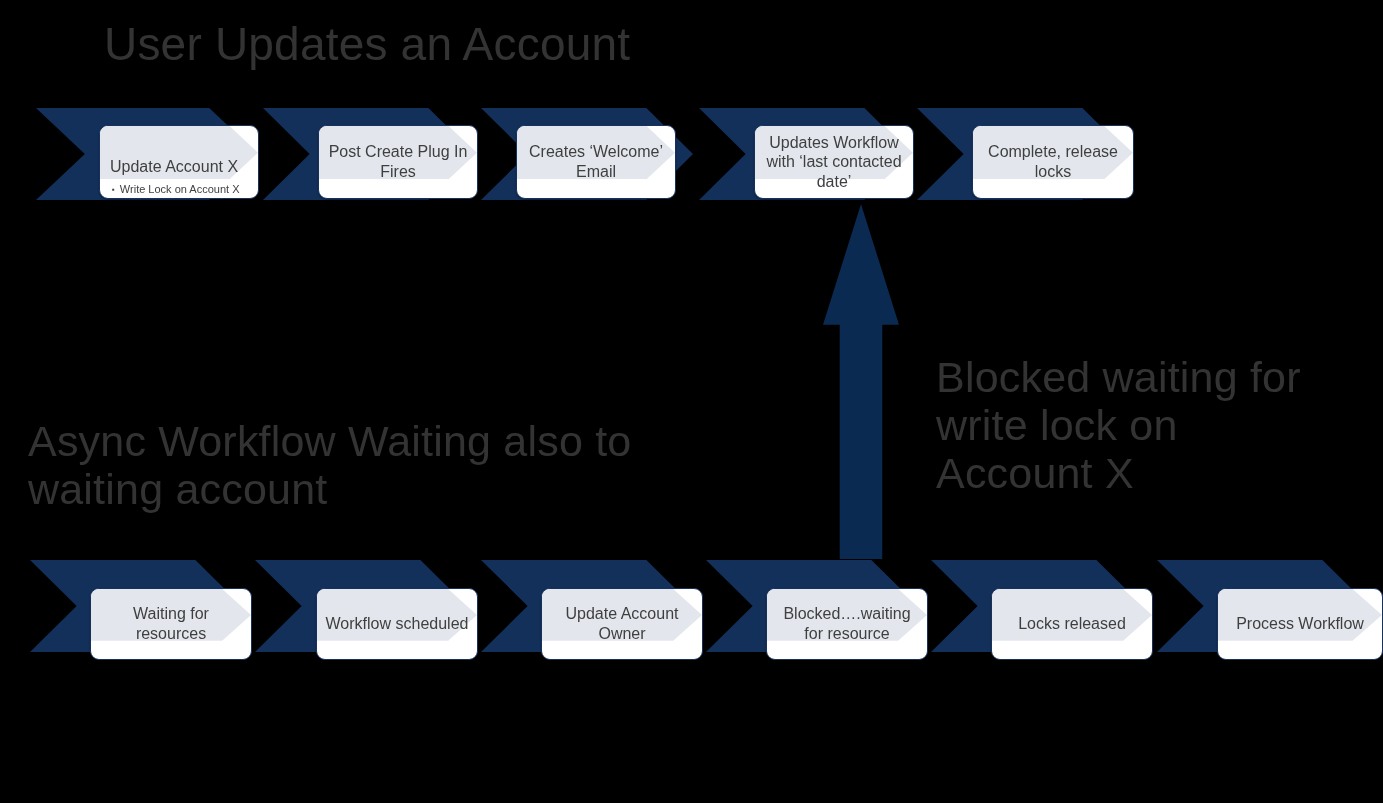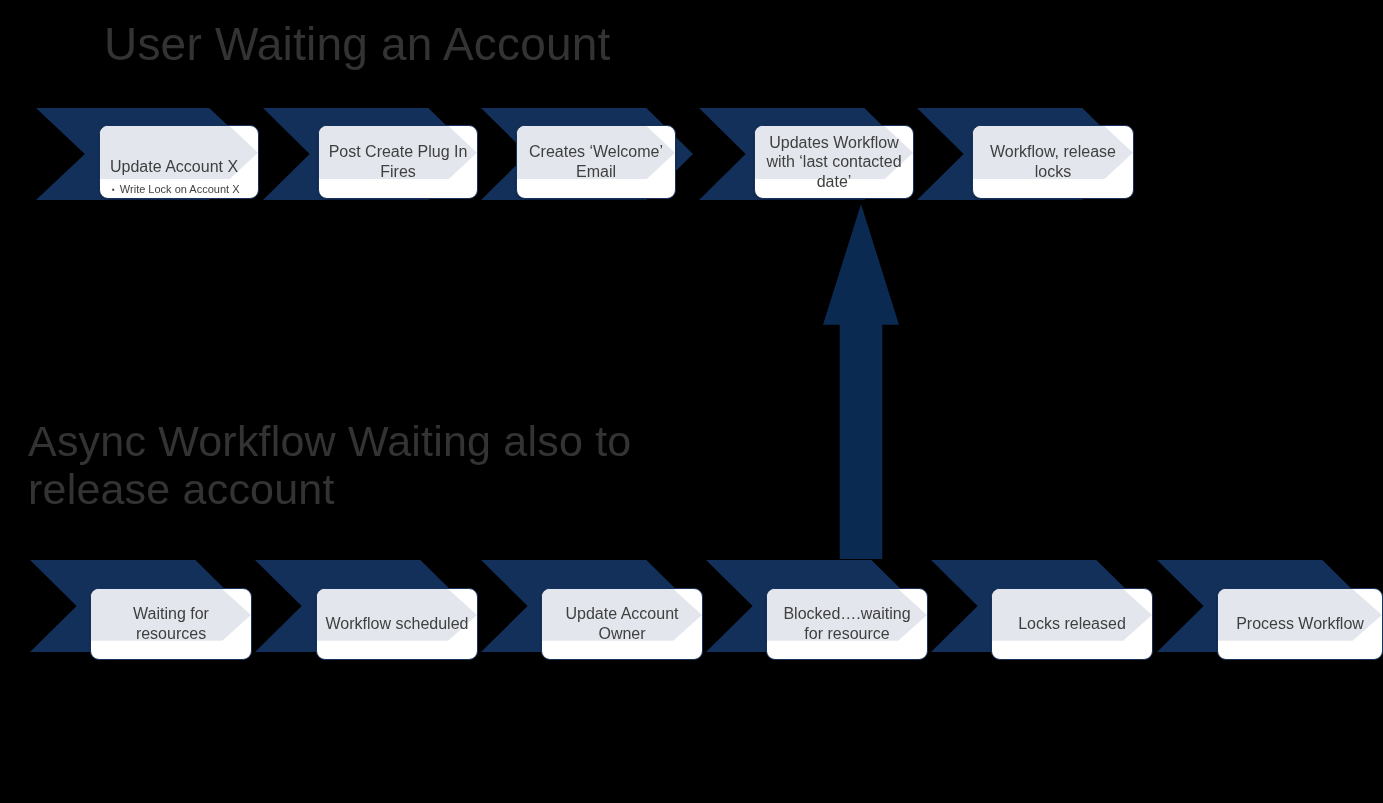--- a/index.html
+++ b/index.html
@@ -147,24 +147,25 @@
     background: #0b2a52;
     -webkit-clip-path: polygon(50% 0%, 100% 34%, 78% 34%, 78% 100%, 22% 100%, 22% 34%, 0% 34%);
     clip-path: polygon(50% 0%, 100% 34%, 78% 34%, 78% 100%, 22% 100%, 22% 34%, 0% 34%);
   }
 </style>
 </head>
 <body>
 
 <div id="canvas">
 
-  <div class="heading" id="title-main">User Waiting an Account</div>
-
-  <div class="heading" id="label-async">Async Workflow Waiting also to release account</div>
-
+  <div class="heading" id="title-main">User Updates an Account</div>
+
+  <div class="heading" id="label-async">Async Workflow Waiting also to waiting account</div>
+
+  <div class="heading" id="label-blocked">Blocked waiting for write lock on Account X</div>
 
   <div class="chev top" style="left:36px;  width:222px;"></div>
   <div class="chev top" style="left:263px; width:212px;"></div>
   <div class="chev top" style="left:481px; width:212px;"></div>
   <div class="chev top" style="left:699px; width:212px;"></div>
   <div class="chev top" style="left:917px; width:212px;"></div>
 
   <div class="card detail" style="left:99px; top:125px; width:160px; height:74px;">
     <div class="wash"></div>
     <div class="card-body">
@@ -192,21 +193,21 @@
   <div class="card" style="left:754px; top:125px; width:160px; height:74px;">
     <div class="wash"></div>
     <div class="card-body">
       <div class="card-text">Updates Workflow with ‘last contacted date’</div>
     </div>
   </div>
 
   <div class="card" style="left:972px; top:125px; width:162px; height:74px;">
     <div class="wash"></div>
     <div class="card-body">
-      <div class="card-text">Workflow, release locks</div>
+      <div class="card-text">Complete, release locks</div>
     </div>
   </div>
 
   <div id="big-arrow"></div>
 
   <div class="chev bot" style="left:30px;  width:212px;"></div>
   <div class="chev bot" style="left:255px; width:212px;"></div>
   <div class="chev bot" style="left:481px; width:212px;"></div>
   <div class="chev bot" style="left:706px; width:212px;"></div>
   <div class="chev bot" style="left:931px; width:212px;"></div>

